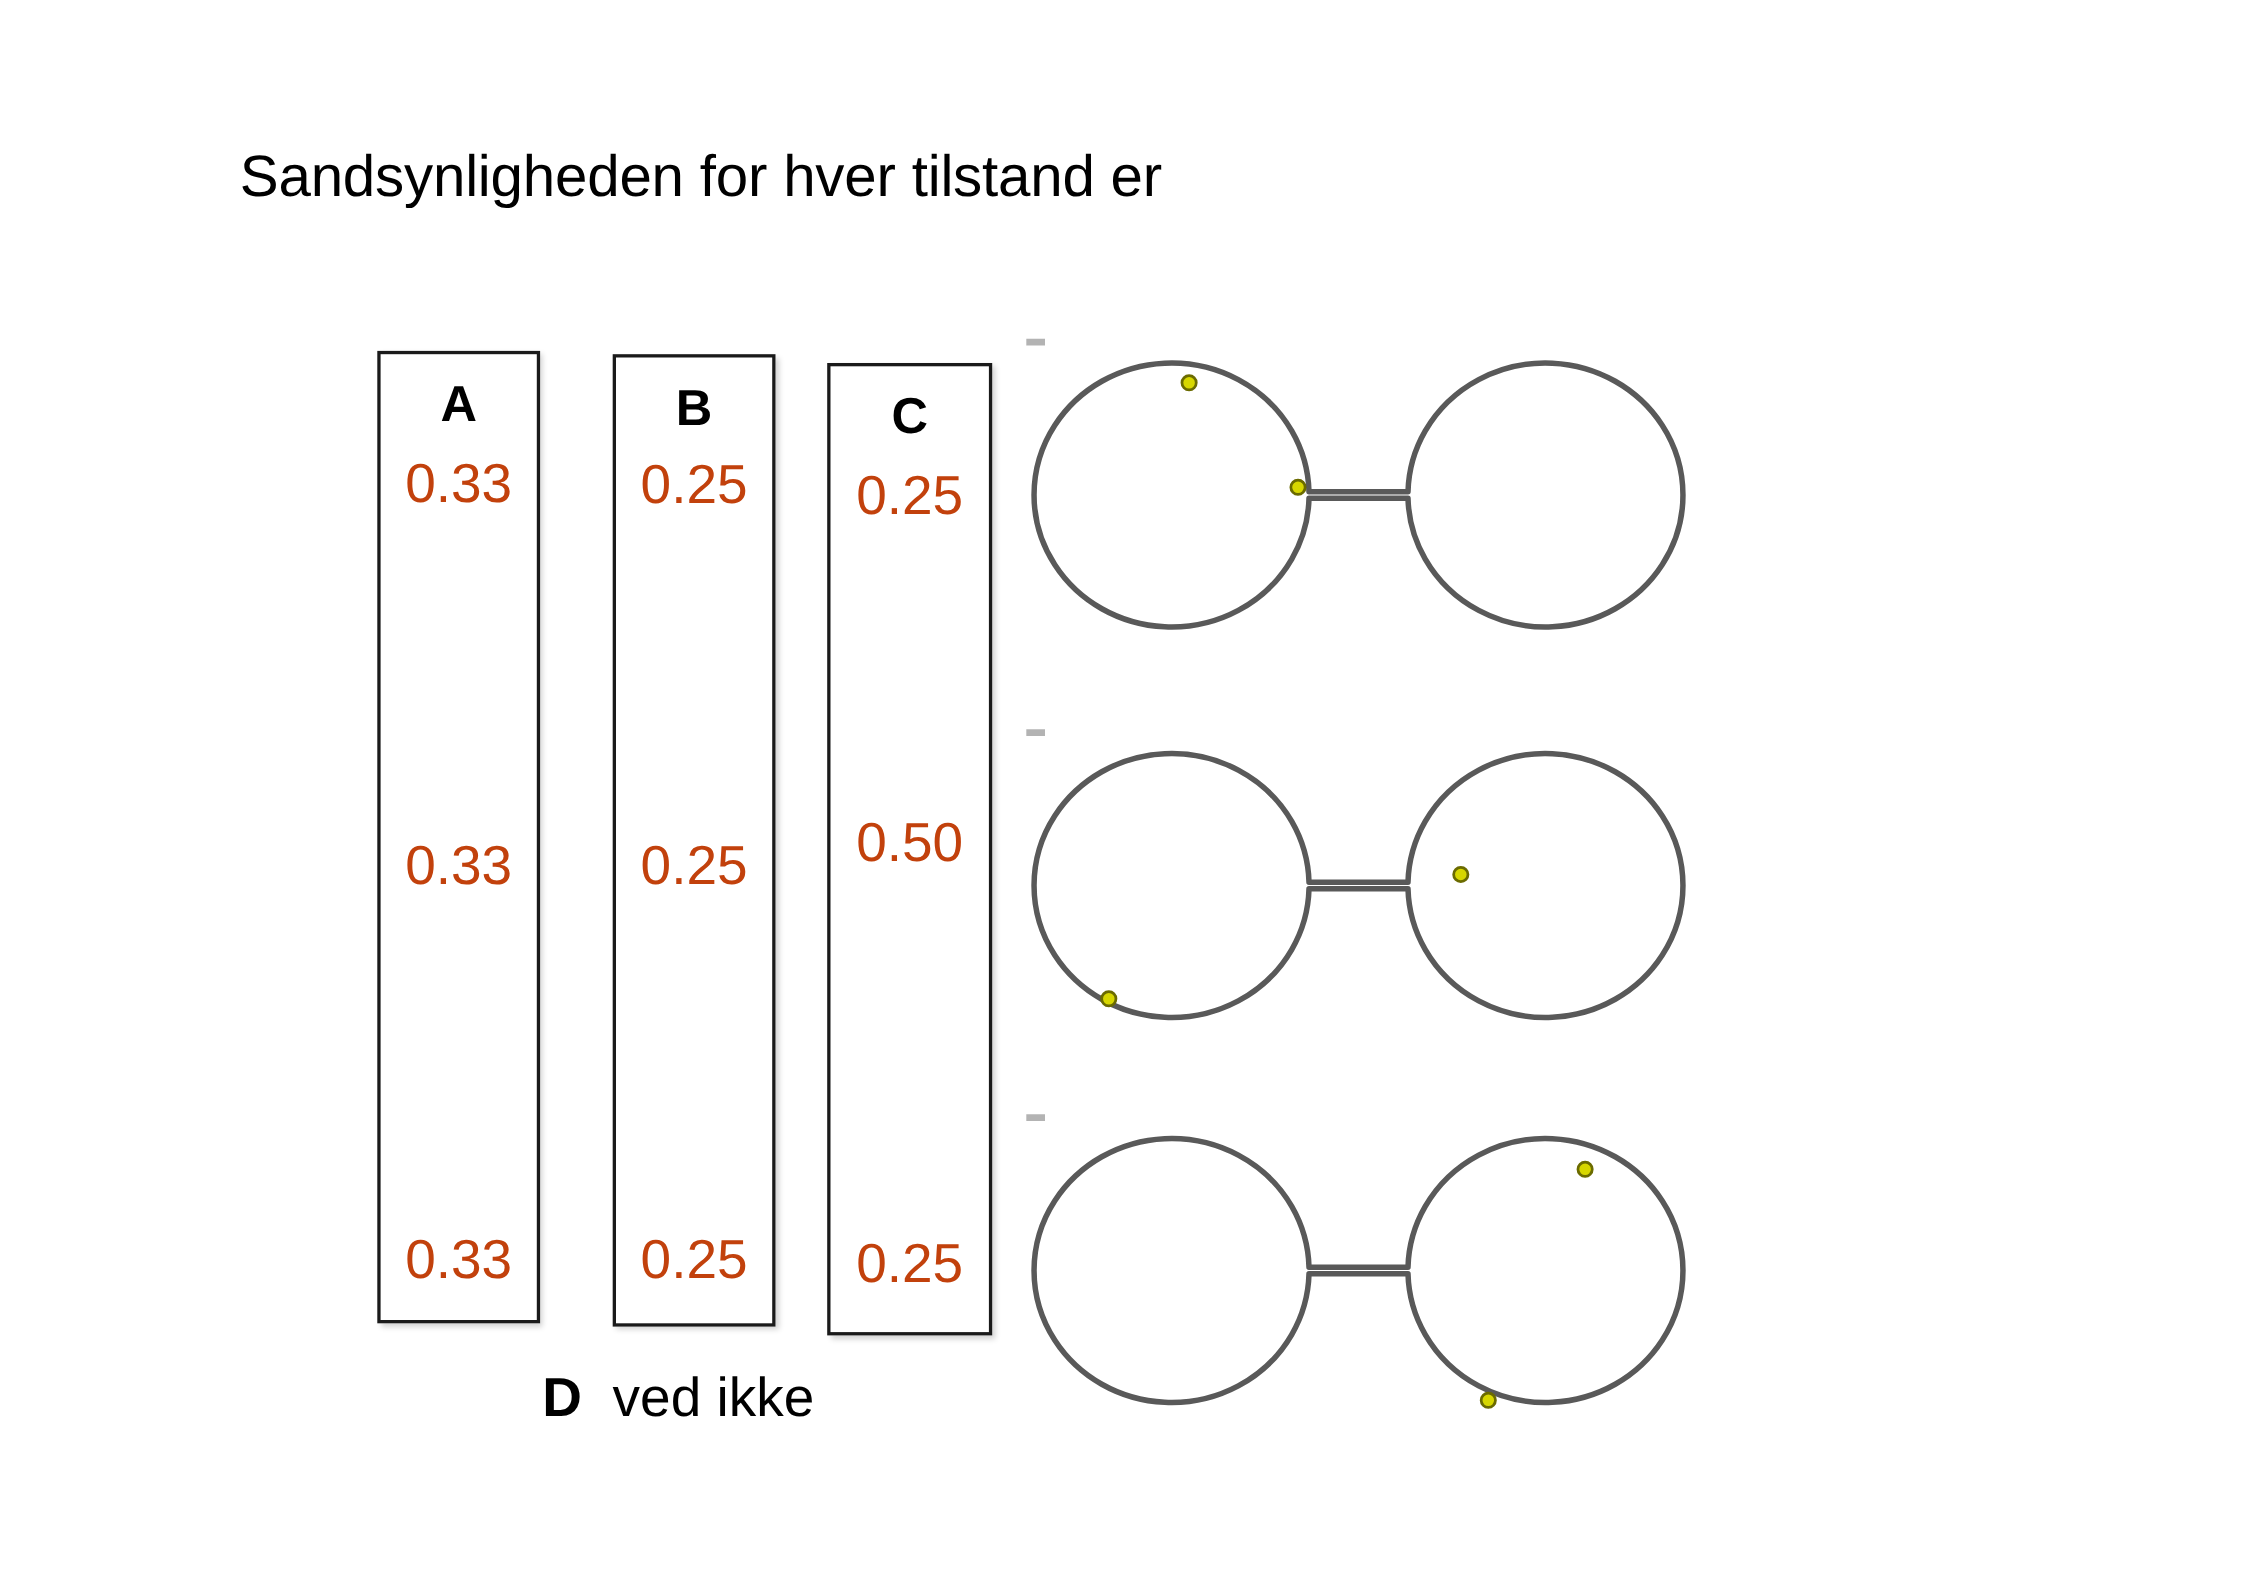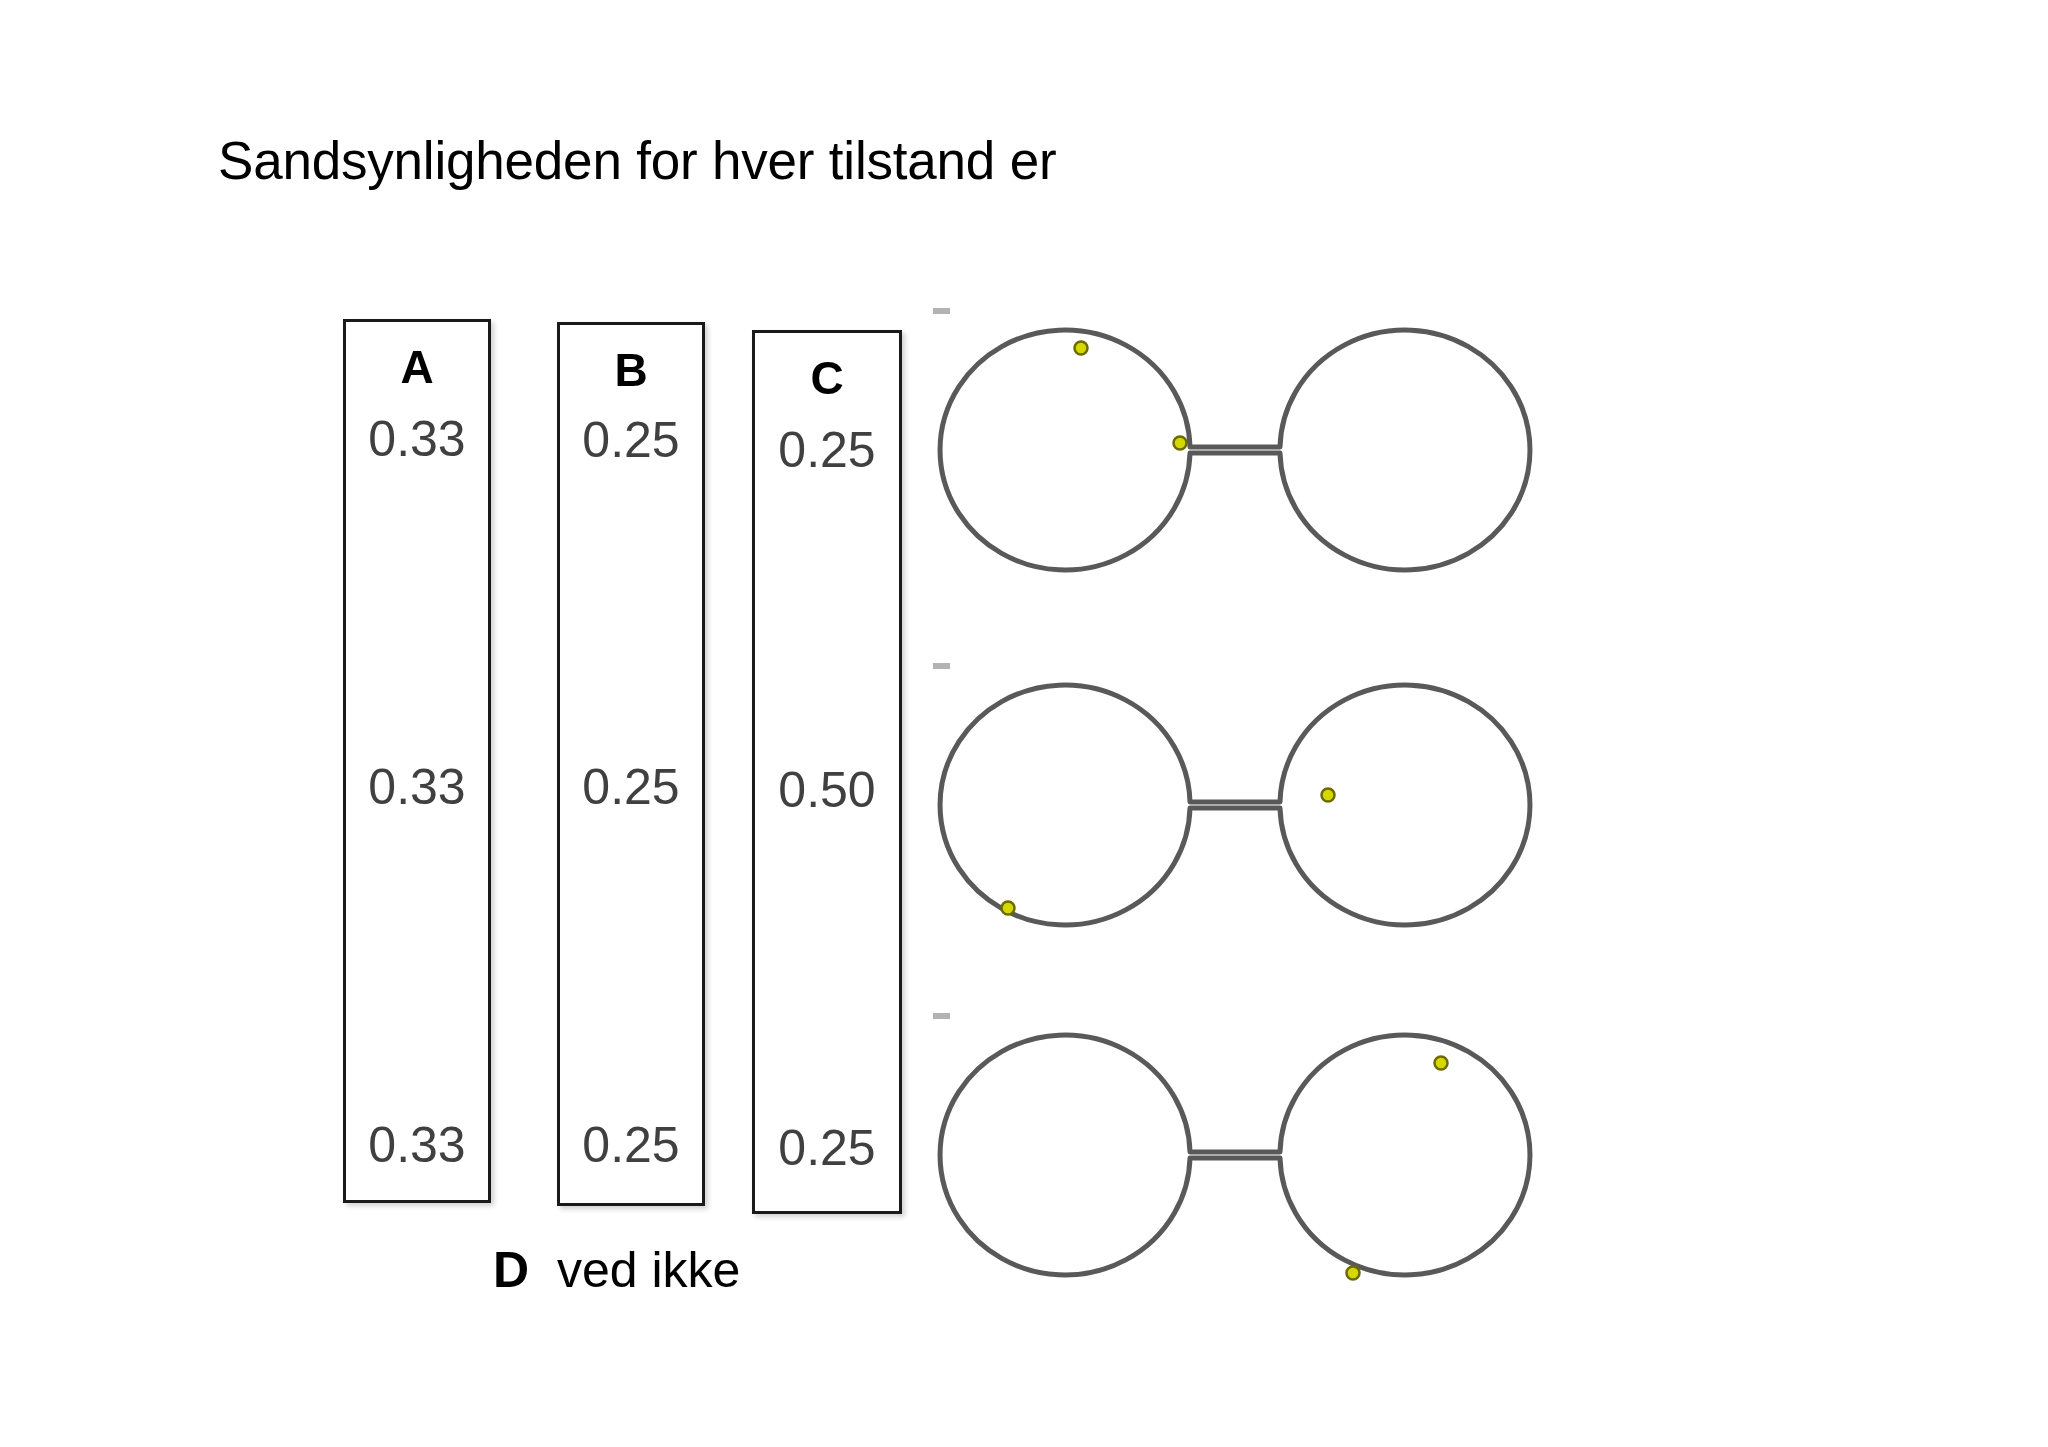--- a/index.html
+++ b/index.html
@@ -52,36 +52,36 @@
     font-weight: 700;
     margin-top: 22px;
     line-height: 1;
     color: #000000;
   }
   .col-val {
     position: absolute;
     font-size: 50px;
     font-weight: 400;
     line-height: 1;
-    color: #404040;
+    color: #c2410c;
     white-space: nowrap;
   }
   .v0 { top: 92px; }
   .v1 { top: 440px; }
   .v2 { top: 795px; }
 
   
   .col-a .v0 { top: 92px; }
   .col-a .v1 { top: 440px; }
   .col-a .v2 { top: 798px; }
   .col-b .v0 { top: 90px; }
   .col-b .v1 { top: 437px; }
   .col-b .v2 { top: 795px; }
   .col-c .v0 { top: 92px; }
-  .col-c .v1 { top: 432px; }
+  .col-c .v1 { top: 408px; }
   .col-c .v2 { top: 790px; }
 
   
   .dline {
     position: absolute;
     left: 493px;
     top: 1245px;
     font-size: 50px;
     line-height: 1;
     white-space: nowrap;

